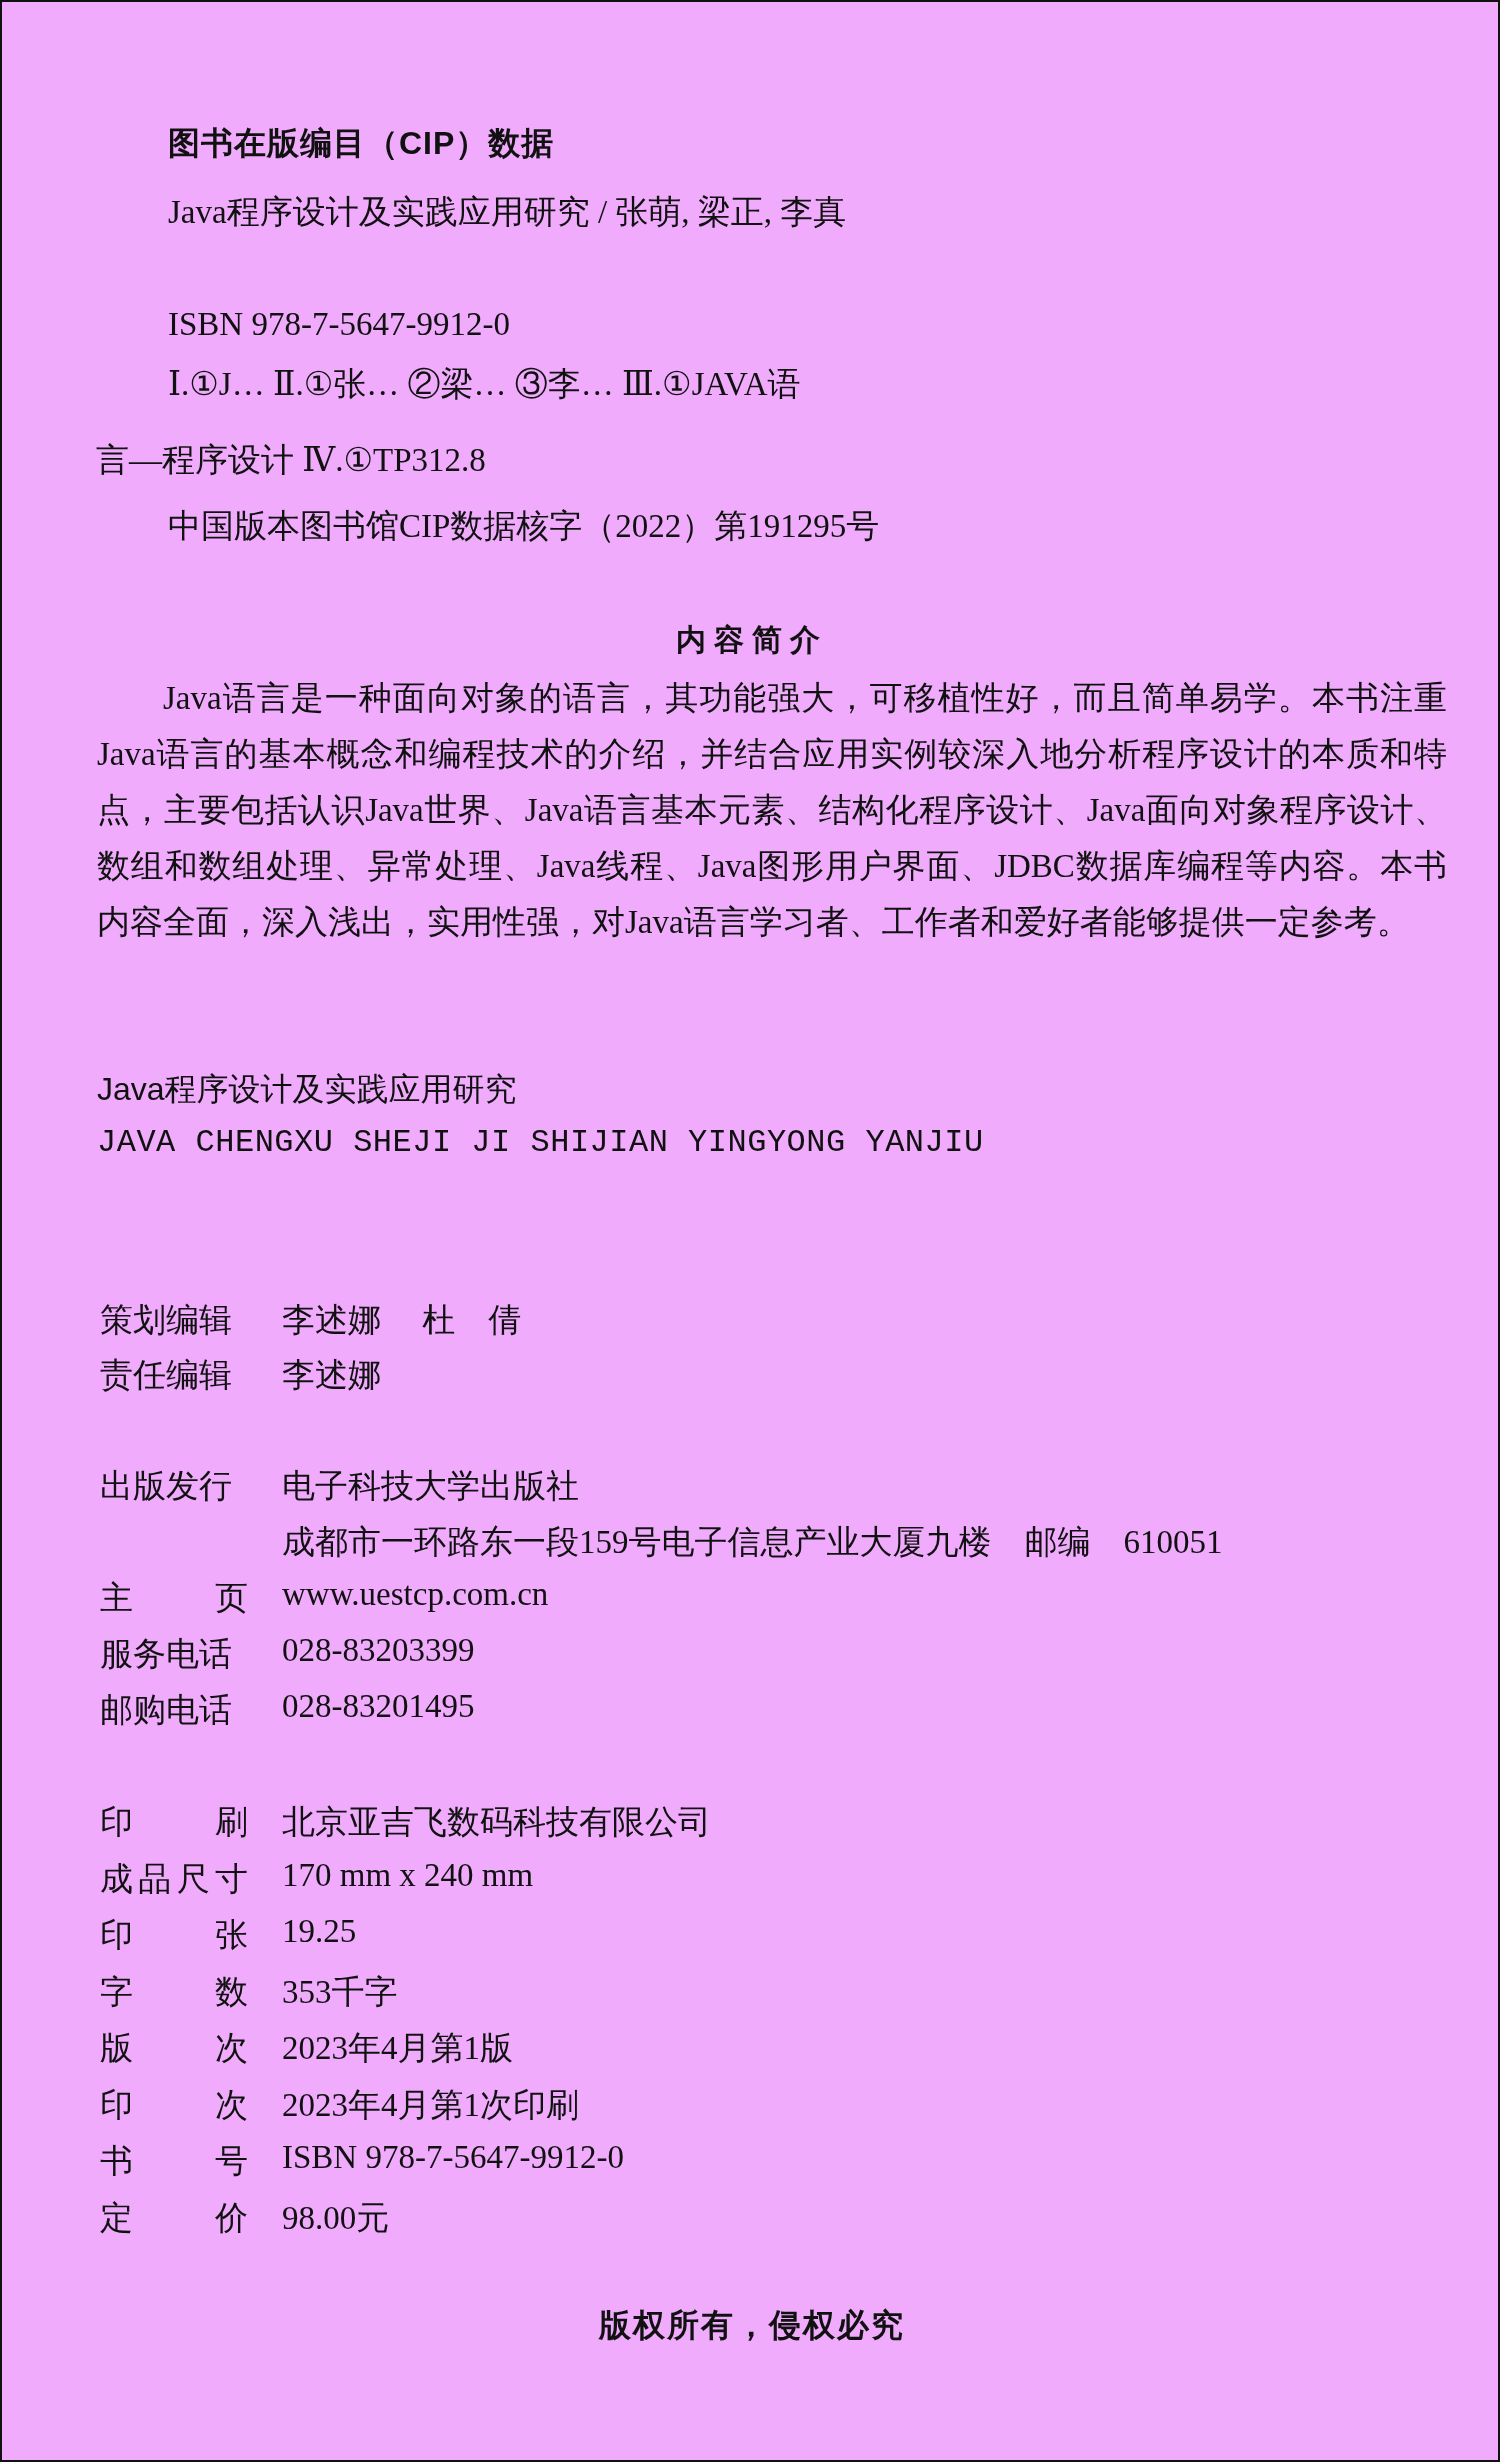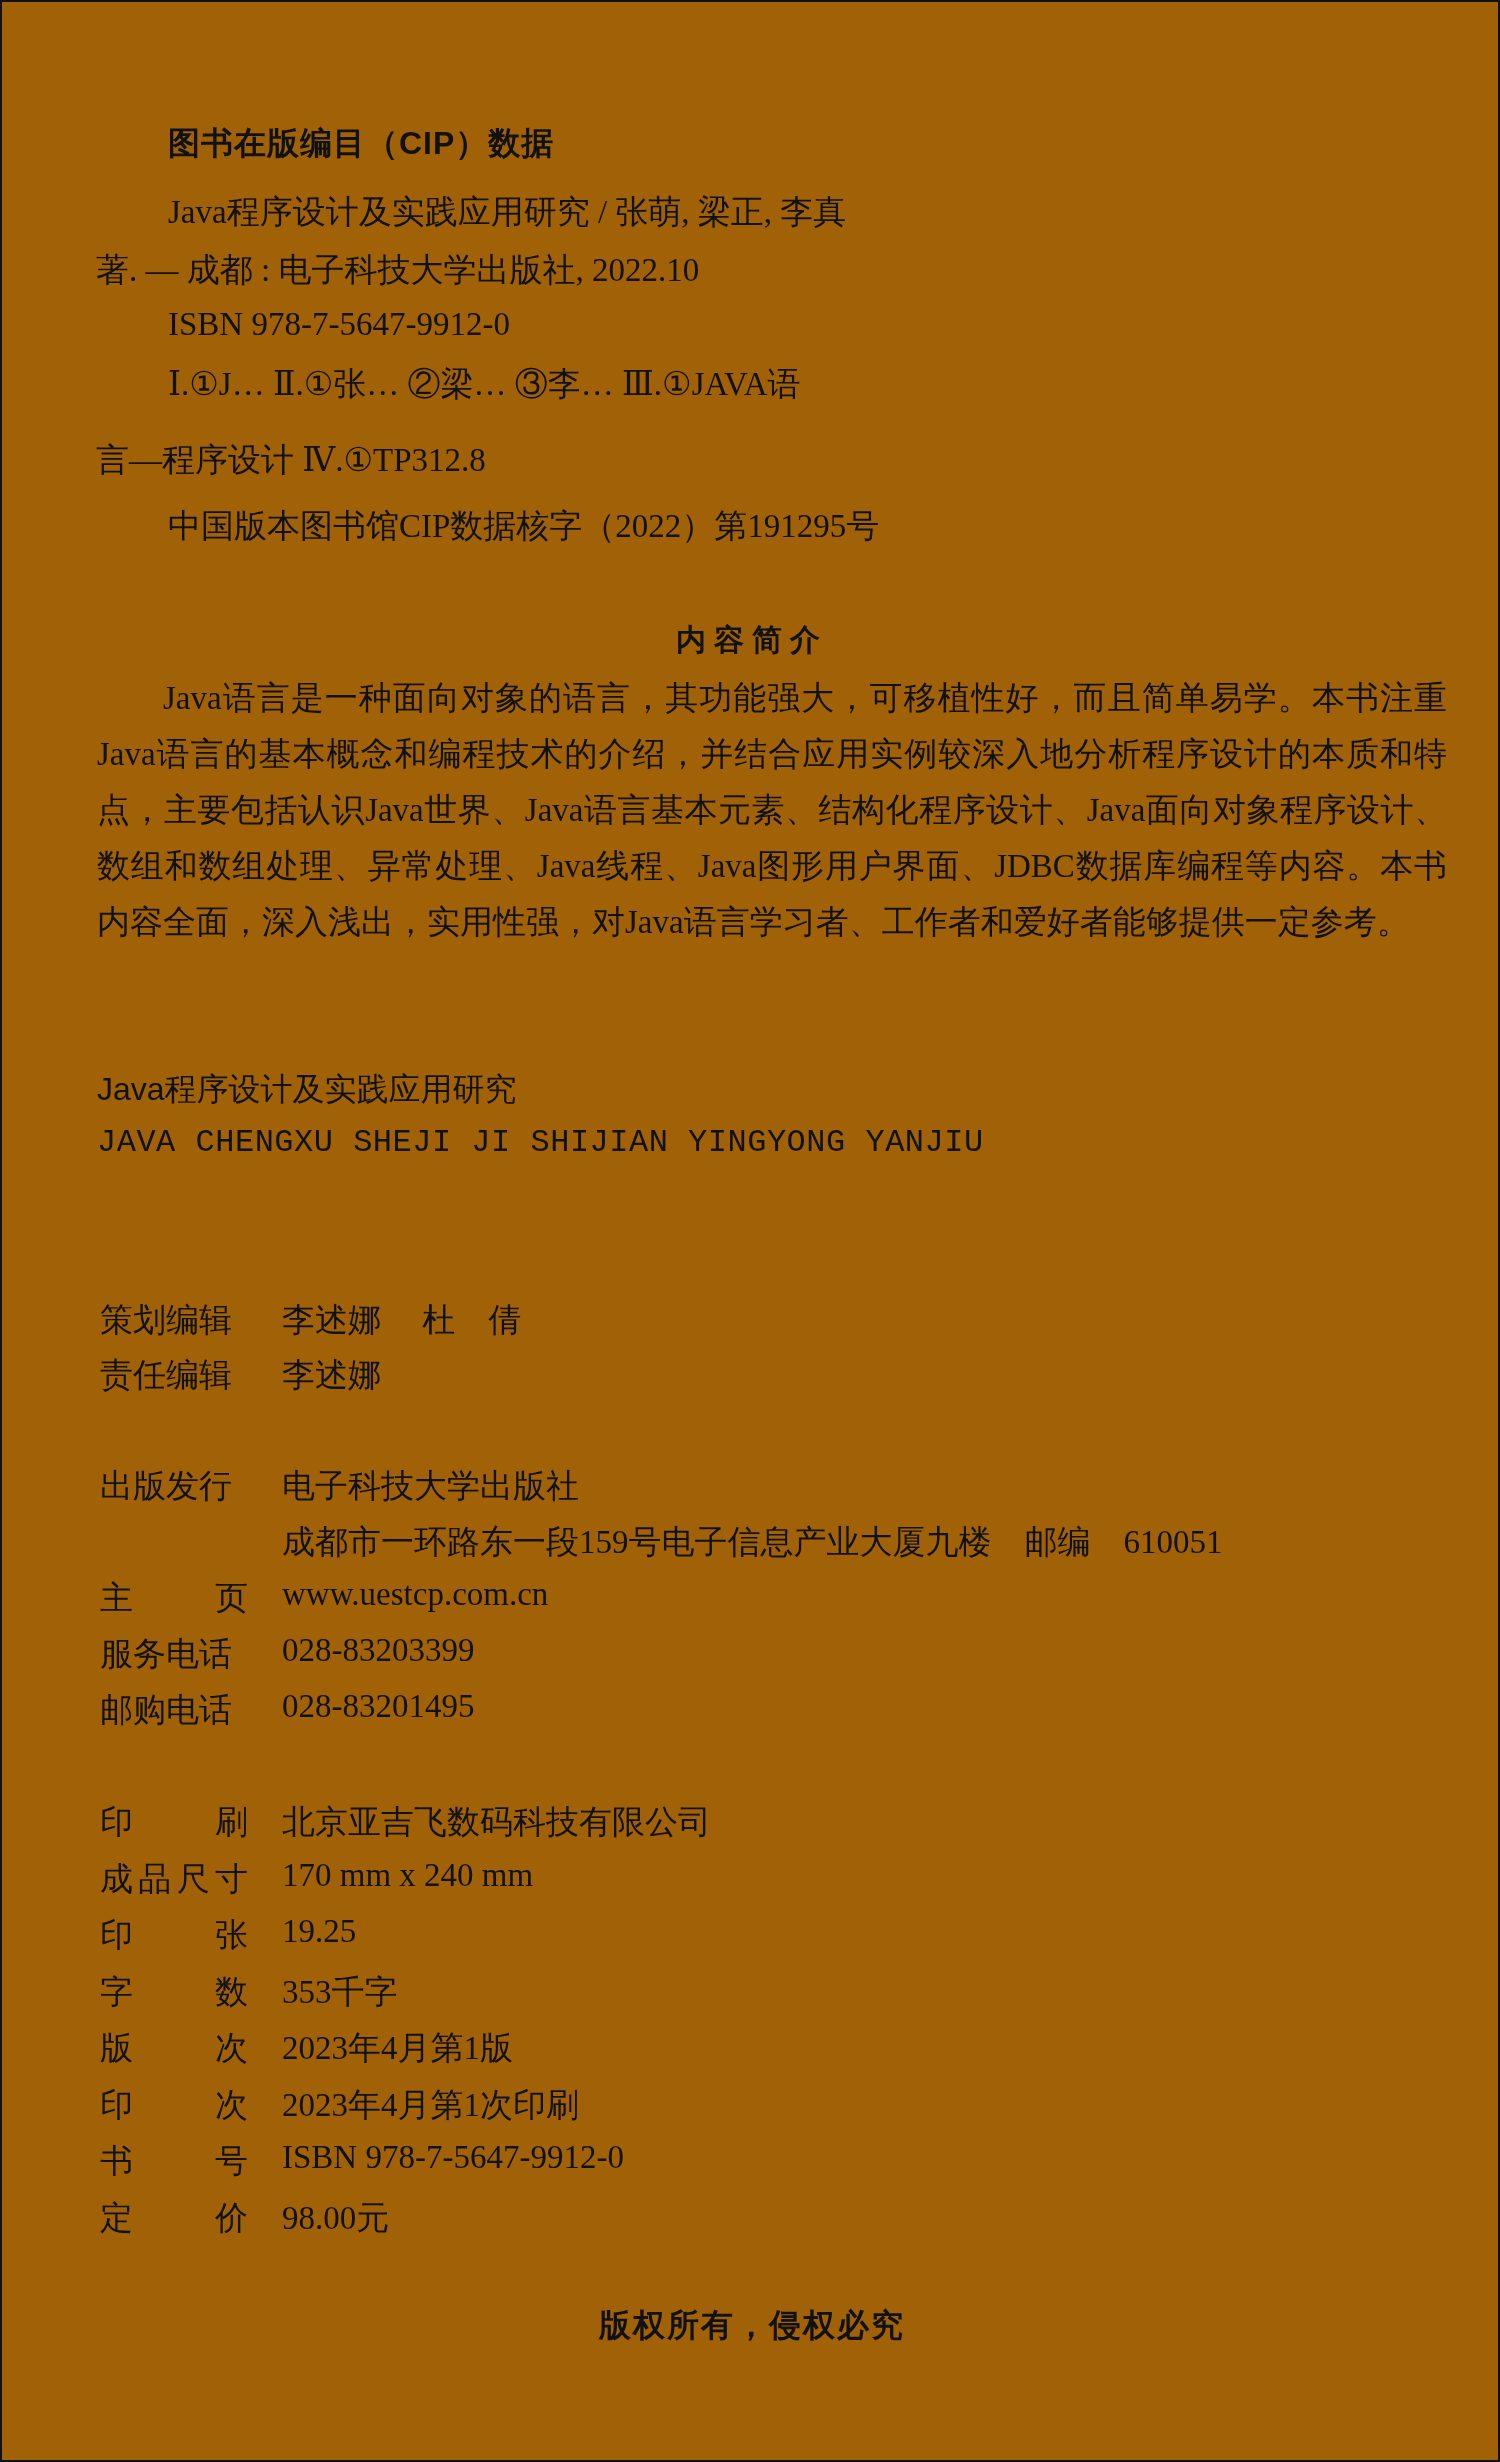--- a/index.html
+++ b/index.html
@@ -1,19 +1,19 @@
 <!DOCTYPE html>
 <html><head>
 <meta charset="utf-8">
 <style>
   html, body { margin:0; padding:0; background:#ffffff; }
   body { width:1500px; height:2462px; position:relative; overflow:hidden;
          font-family:"Liberation Serif","DejaVu Serif",serif; color:#111; }
   .page { position:absolute; left:0; top:0; width:1496px; height:2458px;
-          border:2px solid #111; background:#a16207; }
+          border:2px solid #111; background:#f0abfc; }
   .abs { position:absolute; white-space:nowrap; }
   .cip-title { left:166px; top:120px; font-family:"Liberation Sans","DejaVu Sans",sans-serif;
                font-weight:bold; font-size:32px; letter-spacing:1px; }
   .cip-line { font-size:33px;text-align:center; }
   .summary-heading { left:0; width:1500px; top:618px; text-align:center;
                      font-family:"Liberation Sans","DejaVu Sans",sans-serif;
                      font-size:30px; font-weight:bold; letter-spacing:8px; }
   .summary { position:absolute; left:95px; top:668px; width:1350px;
              font-size:33px; line-height:56px; text-align:justify; }
   .summary p { margin:0; text-indent:66px; }
@@ -30,21 +30,20 @@
             font-family:"Liberation Sans","DejaVu Sans",sans-serif;
             font-size:32px; font-weight:bold; letter-spacing:2px; }
 </style>
 </head>
 <body>
 
 <div class="page">
 
   <div class="abs cip-title">图书在版编目（CIP）数据</div>
   <div class="abs cip-line" style="left:166px; top:188px;">Java程序设计及实践应用研究 / 张萌, 梁正, 李真</div>
-  <div class="abs cip-line" style="left:94px; top:246px;">著. — 成都 : 电子科技大学出版社, 2022.10</div>
   <div class="abs cip-line" style="left:166px; top:304px;">ISBN 978-7-5647-9912-0</div>
   <div class="abs cip-line" style="left:166px; top:360px;">Ⅰ.①J… Ⅱ.①张… ②梁… ③李… Ⅲ.①JAVA语</div>
   <div class="abs cip-line" style="left:94px; top:436px;">言—程序设计 Ⅳ.①TP312.8</div>
   <div class="abs cip-line" style="left:166px; top:502px;">中国版本图书馆CIP数据核字（2022）第191295号</div>
 
   <div class="abs summary-heading">内容简介</div>
   <div class="summary">
     <p>Java语言是一种面向对象的语言，其功能强大，可移植性好，而且简单易学。本书注重Java语言的基本概念和编程技术的介绍，并结合应用实例较深入地分析程序设计的本质和特点，主要包括认识Java世界、Java语言基本元素、结构化程序设计、Java面向对象程序设计、数组和数组处理、异常处理、Java线程、Java图形用户界面、JDBC数据库编程等内容。本书内容全面，深入浅出，实用性强，对Java语言学习者、工作者和爱好者能够提供一定参考。</p>
   </div>
 

